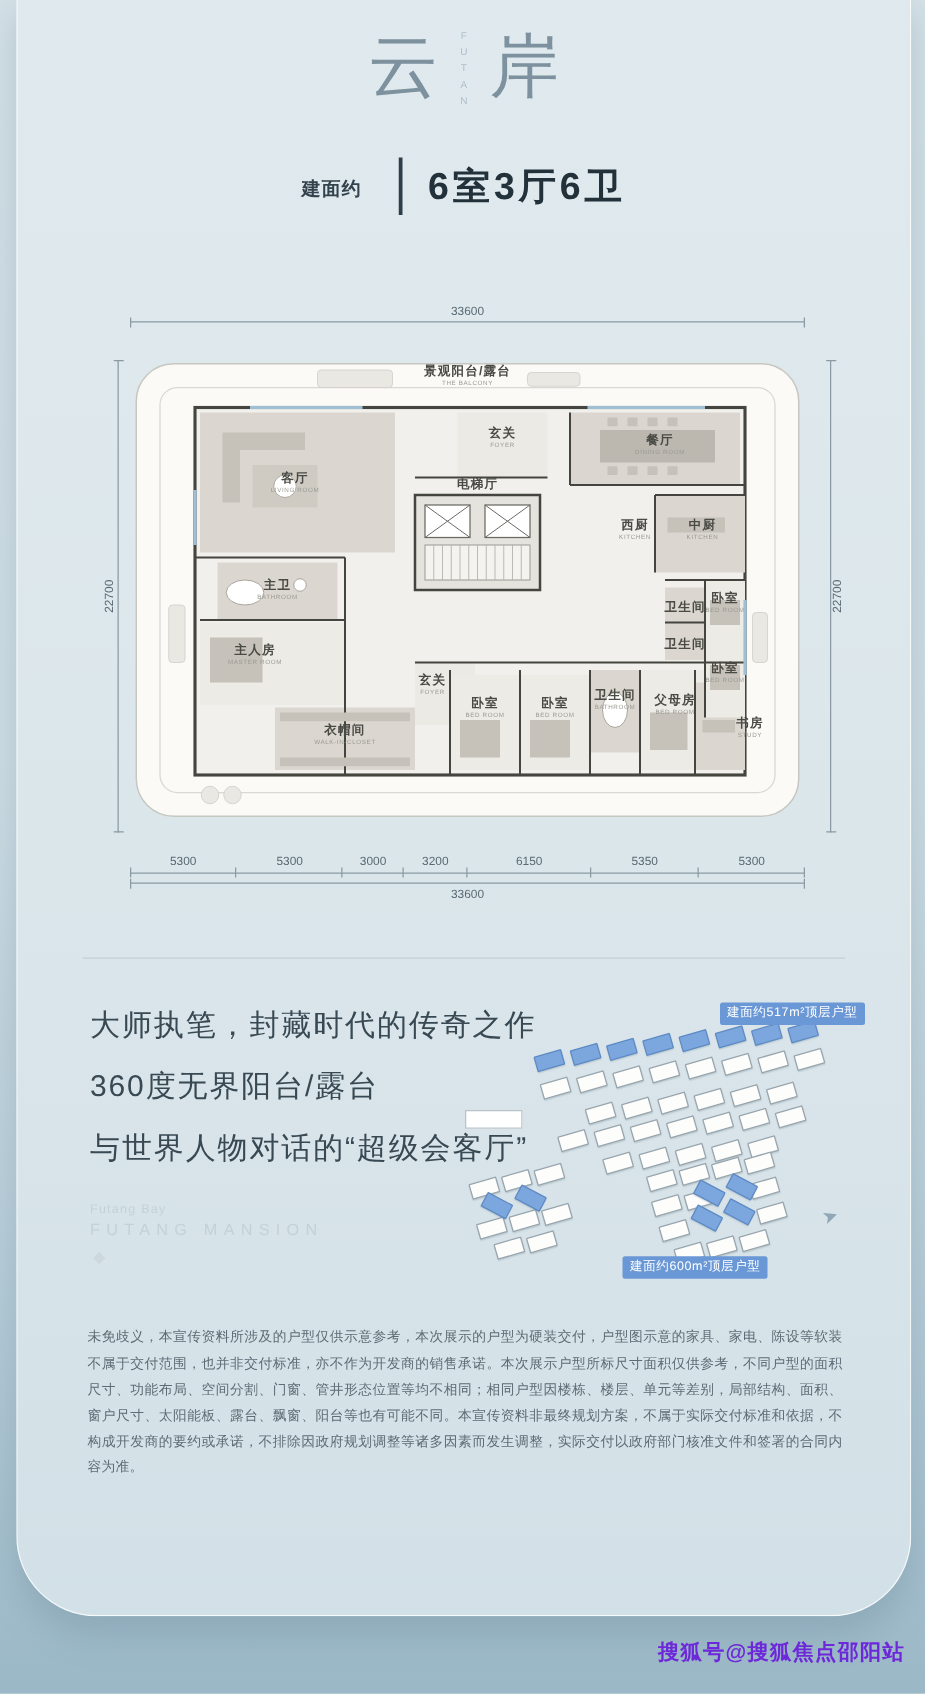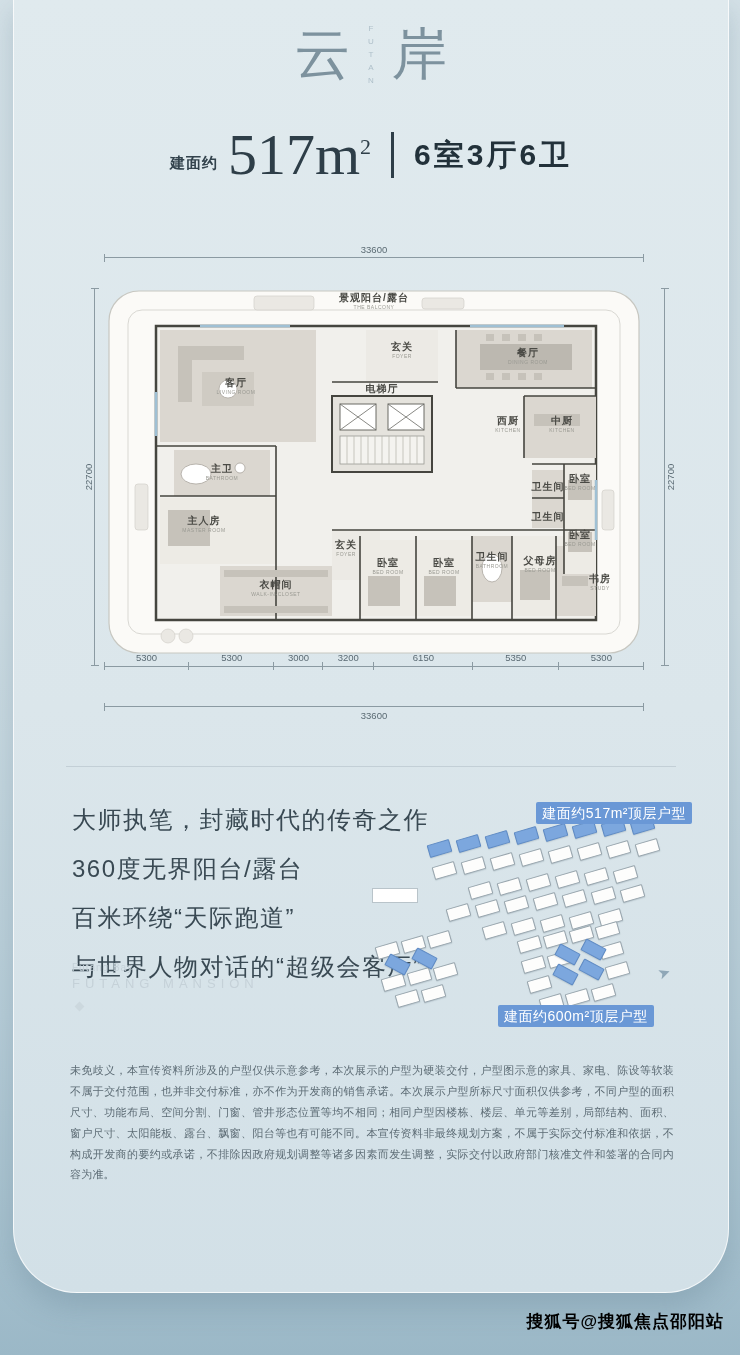--- a/index.html
+++ b/index.html
@@ -25,21 +25,21 @@
   .area-num{font-family:"Liberation Serif","DejaVu Serif",serif;font-size:58px;color:#2e3e48;line-height:1;}
   .area-num sup{font-size:22px;}
   .spec-divider{width:3px;height:46px;background:#2e3e48;margin:0 20px;}
   .layout-text{font-size:30px;font-weight:700;color:#22313a;letter-spacing:3px;}
   
   .dim-label{text-align:center;font-size:9.5px;color:#5a6a73;margin-bottom:2px;}
   .dim-line-h{position:relative;height:0;border-top:1px solid #8b9aa2;}
   .dim-line-h::before,.dim-line-h::after{content:"";position:absolute;top:-4px;width:1px;height:8px;background:#8b9aa2;}
   .dim-line-h::before{left:0;}.dim-line-h::after{right:0;}
   .dim-top{position:absolute;left:90px;top:248px;width:540px;}
-  .dims-bottom{position:absolute;left:90px;top:656px;width:540px;display:flex;border-bottom:1px solid #8b9aa2;align-items:center;}
+  .dims-bottom{position:absolute;left:90px;top:688px;width:540px;display:flex;border-bottom:1px solid #8b9aa2;align-items:center;}
   .dims-bottom::before{content:"";position:absolute;left:0;bottom:-4px;height:8px;width:1px;background:#8b9aa2;}
   .dim-seg{position:relative;text-align:center;font-size:9.5px;color:#5a6a73;padding-bottom:3px;}
   .dim-seg::after{content:"";position:absolute;right:0;bottom:-4px;height:8px;width:1px;background:#8b9aa2;}
   .dim-total{position:absolute;left:90px;top:710px;width:540px;}
   .dim-total .dim-label{margin:3px 0 0 0;}
   .dim-side{position:absolute;top:292px;width:16px;height:378px;}
   .dim-side .dim-line-v{position:absolute;top:0;bottom:0;width:0;border-left:1px solid #8b9aa2;}
   .dim-side .dim-line-v::before,.dim-side .dim-line-v::after{content:"";position:absolute;left:-4px;width:8px;height:1px;background:#8b9aa2;}
   .dim-side .dim-line-v::before{top:0;}.dim-side .dim-line-v::after{bottom:0;}
   .dim-vlabel{position:absolute;top:50%;left:50%;transform:translate(-50%,-50%) rotate(-90deg);font-size:9.5px;color:#5a6a73;white-space:nowrap;}
@@ -58,44 +58,43 @@
   .feature-line{font-size:24px;color:#394953;letter-spacing:1.5px;margin-bottom:17px;font-weight:500;}
   
   .brand-mark{position:absolute;left:58px;top:966px;color:#c5d1d8;}
   .brand-line1{font-size:10px;letter-spacing:1px;margin-bottom:3px;}
   .brand-line2{font-size:13px;letter-spacing:5px;}
   .brand-diamond{width:7px;height:7px;background:#ccd8de;transform:rotate(45deg);margin:12px 0 0 4px;}
   
   .siteplan{position:absolute;left:356px;top:806px;width:324px;height:228px;}
   .bldg{position:absolute;width:21px;height:11px;background:#fdfdfc;border:1px solid #98a5ad;border-radius:1px;box-shadow:0 1px 1px rgba(110,130,145,.25);}
   .bldg.hl{background:#7ca7de;border-color:#5e8ac4;}
-  .badge{position:absolute;background:#6a98d6;color:#fff;font-size:14px;line-height:1;padding:4px 6px;border-radius:2px;white-space:nowrap;letter-spacing:.5px;}
+  .badge{position:absolute;background:#6a98d6;color:#fff;font-size:10px;line-height:1;padding:4px 6px;border-radius:2px;white-space:nowrap;letter-spacing:.5px;}
   .badge-top{right:2px;top:0;}
   .badge-bottom{left:128px;top:203px;}
   .siteplan-labelbox{position:absolute;left:2px;top:86px;width:44px;height:13px;background:#fff;border:1px solid #b9c4ca;}
   .compass{position:absolute;left:288px;top:162px;font-size:15px;color:#8fa7b7;transform:rotate(-20deg);}
   
   .disclaimer{position:absolute;left:56px;top:1064px;width:604px;font-size:11px;line-height:1.9;color:#5d6c75;text-align:justify;letter-spacing:.2px;}
   
-  .footer-credit{position:absolute;right:16px;top:1310px;font-size:17px;font-weight:700;color:#000000;letter-spacing:1px;}
+  .footer-credit{position:absolute;right:16px;top:1310px;font-size:17px;font-weight:700;color:#6d28d9;letter-spacing:1px;}
 </style>
 </head>
 <body>
 
 <div class="card">
 
   <div class="title-row">
     <span class="title-char">云</span>
     <span class="title-vertical">FUTANGBAY</span>
     <span class="title-char">岸</span>
   </div>
 
   <div class="spec-row">
     <span class="area-prefix">建面约</span>
-    <span class="area-num"><span>517m</span><sup>2</sup></span>
     <span class="spec-divider"></span>
     <span class="layout-text">6室3厅6卫</span>
   </div>
 
   <div class="dim-top">
     <div class="dim-label">33600</div>
     <div class="dim-line-h"></div>
   </div>
 
   <div class="dim-side dim-left">
@@ -265,21 +264,20 @@
   <div class="dim-total">
     <div class="dim-line-h"></div>
     <div class="dim-label">33600</div>
   </div>
 
   <div class="divider"></div>
 
   <div class="features">
     <div class="feature-line">大师执笔，封藏时代的传奇之作</div>
     <div class="feature-line">360度无界阳台/露台</div>
-    <div class="feature-line">百米环绕“天际跑道”</div>
     <div class="feature-line">与世界人物对话的“超级会客厅”</div>
   </div>
 
   <div class="brand-mark">
     <div class="brand-line1">Futang Bay</div>
     <div class="brand-line2">FUTANG MANSION</div>
     <div class="brand-diamond"></div>
   </div>
 
   <div class="siteplan">

